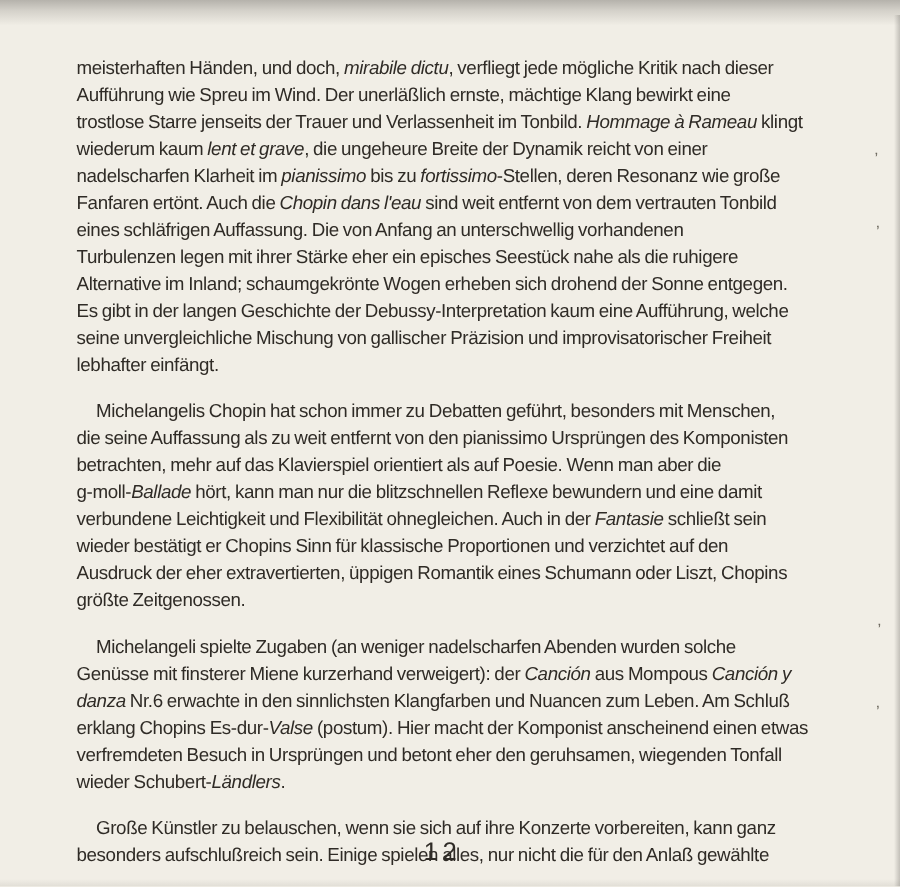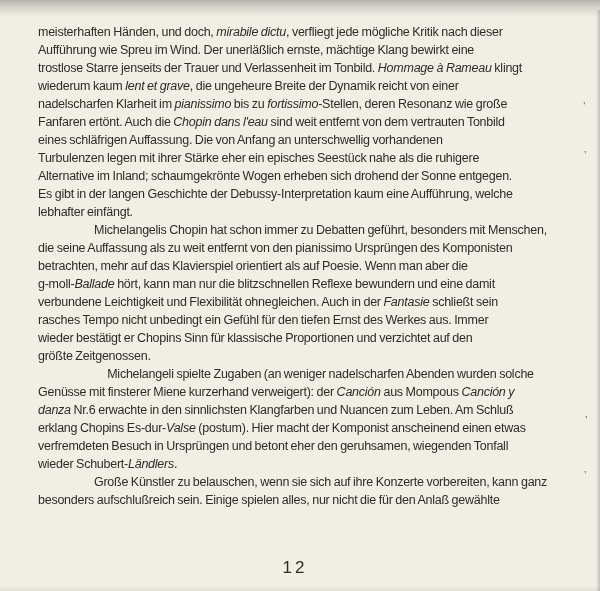--- a/index.html
+++ b/index.html
@@ -17,23 +17,23 @@
   }
   .text-block{
     position:absolute;
     left:38px;top:23px;width:552px;
     color:var(--ink);
     font-size:12.5px;
     line-height:18px;
     letter-spacing:-0.25px;
     word-spacing:-0.5px;
   }
-  .paragraph{margin:0;padding:0;}
+  .paragraph{margin:13px;padding:0;}
   .line{white-space:nowrap;height:18px;}
-  .line.indent{text-indent:13px;text-align:center;}
+  .line.indent{text-indent:13px;}
   .seg.it{font-style:italic;}
   .page-number{
     position:absolute;
     top:558px;left:0;right:10px;
     text-align:center;
     color:var(--ink);
     font-size:17px;
     letter-spacing:3px;
   }
   .edge-top{
@@ -82,30 +82,31 @@
       <div class="line"><span class="seg">meisterhaften Händen, und doch, </span><span class="seg it">mirabile dictu</span><span class="seg">, verfliegt jede mögliche Kritik nach dieser</span></div>
       <div class="line"><span class="seg">Aufführung wie Spreu im Wind. Der unerläßlich ernste, mächtige Klang bewirkt eine</span></div>
       <div class="line"><span class="seg">trostlose Starre jenseits der Trauer und Verlassenheit im Tonbild. </span><span class="seg it">Hommage à Rameau</span><span class="seg"> klingt</span></div>
       <div class="line"><span class="seg">wiederum kaum </span><span class="seg it">lent et grave</span><span class="seg">, die ungeheure Breite der Dynamik reicht von einer</span></div>
       <div class="line"><span class="seg">nadelscharfen Klarheit im </span><span class="seg it">pianissimo</span><span class="seg"> bis zu </span><span class="seg it">fortissimo</span><span class="seg">-Stellen, deren Resonanz wie große</span></div>
       <div class="line"><span class="seg">Fanfaren ertönt. Auch die </span><span class="seg it">Chopin dans l'eau</span><span class="seg"> sind weit entfernt von dem vertrauten Tonbild</span></div>
       <div class="line"><span class="seg">eines schläfrigen Auffassung. Die von Anfang an unterschwellig vorhandenen</span></div>
       <div class="line"><span class="seg">Turbulenzen legen mit ihrer Stärke eher ein episches Seestück nahe als die ruhigere</span></div>
       <div class="line"><span class="seg">Alternative im Inland; schaumgekrönte Wogen erheben sich drohend der Sonne entgegen.</span></div>
       <div class="line"><span class="seg">Es gibt in der langen Geschichte der Debussy-Interpretation kaum eine Aufführung, welche</span></div>
+      <div class="line"><span class="seg">seine unvergleichliche Mischung von gallischer Präzision und improvisatorischer Freiheit</span></div>
       <div class="line"><span class="seg">lebhafter einfängt.</span></div>
     </div>
     <div class="paragraph">
       <div class="line indent"><span class="seg">Michelangelis Chopin hat schon immer zu Debatten geführt, besonders mit Menschen,</span></div>
       <div class="line"><span class="seg">die seine Auffassung als zu weit entfernt von den pianissimo Ursprüngen des Komponisten</span></div>
       <div class="line"><span class="seg">betrachten, mehr auf das Klavierspiel orientiert als auf Poesie. Wenn man aber die</span></div>
       <div class="line"><span class="seg">g-moll-</span><span class="seg it">Ballade</span><span class="seg"> hört, kann man nur die blitzschnellen Reflexe bewundern und eine damit</span></div>
       <div class="line"><span class="seg">verbundene Leichtigkeit und Flexibilität ohnegleichen. Auch in der </span><span class="seg it">Fantasie</span><span class="seg"> schließt sein</span></div>
-      <div class="line"><span class="seg">rasches Tempo nicht unbedingt ein Gefühl für den tiefen Ernst des Werkes aus. Immer</span></div>
       <div class="line"><span class="seg">wieder bestätigt er Chopins Sinn für klassische Proportionen und verzichtet auf den</span></div>
+      <div class="line"><span class="seg">Ausdruck der eher extravertierten, üppigen Romantik eines Schumann oder Liszt, Chopins</span></div>
       <div class="line"><span class="seg">größte Zeitgenossen.</span></div>
     </div>
     <div class="paragraph">
       <div class="line indent"><span class="seg">Michelangeli spielte Zugaben (an weniger nadelscharfen Abenden wurden solche</span></div>
       <div class="line"><span class="seg">Genüsse mit finsterer Miene kurzerhand verweigert): der </span><span class="seg it">Canción</span><span class="seg"> aus Mompous </span><span class="seg it">Canción y</span></div>
       <div class="line"><span class="seg it">danza</span><span class="seg"> Nr.6 erwachte in den sinnlichsten Klangfarben und Nuancen zum Leben. Am Schluß</span></div>
       <div class="line"><span class="seg">erklang Chopins Es-dur-</span><span class="seg it">Valse</span><span class="seg"> (postum). Hier macht der Komponist anscheinend einen etwas</span></div>
       <div class="line"><span class="seg">verfremdeten Besuch in Ursprüngen und betont eher den geruhsamen, wiegenden Tonfall</span></div>
       <div class="line"><span class="seg">wieder Schubert-</span><span class="seg it">Ländlers</span><span class="seg">.</span></div>
     </div>

